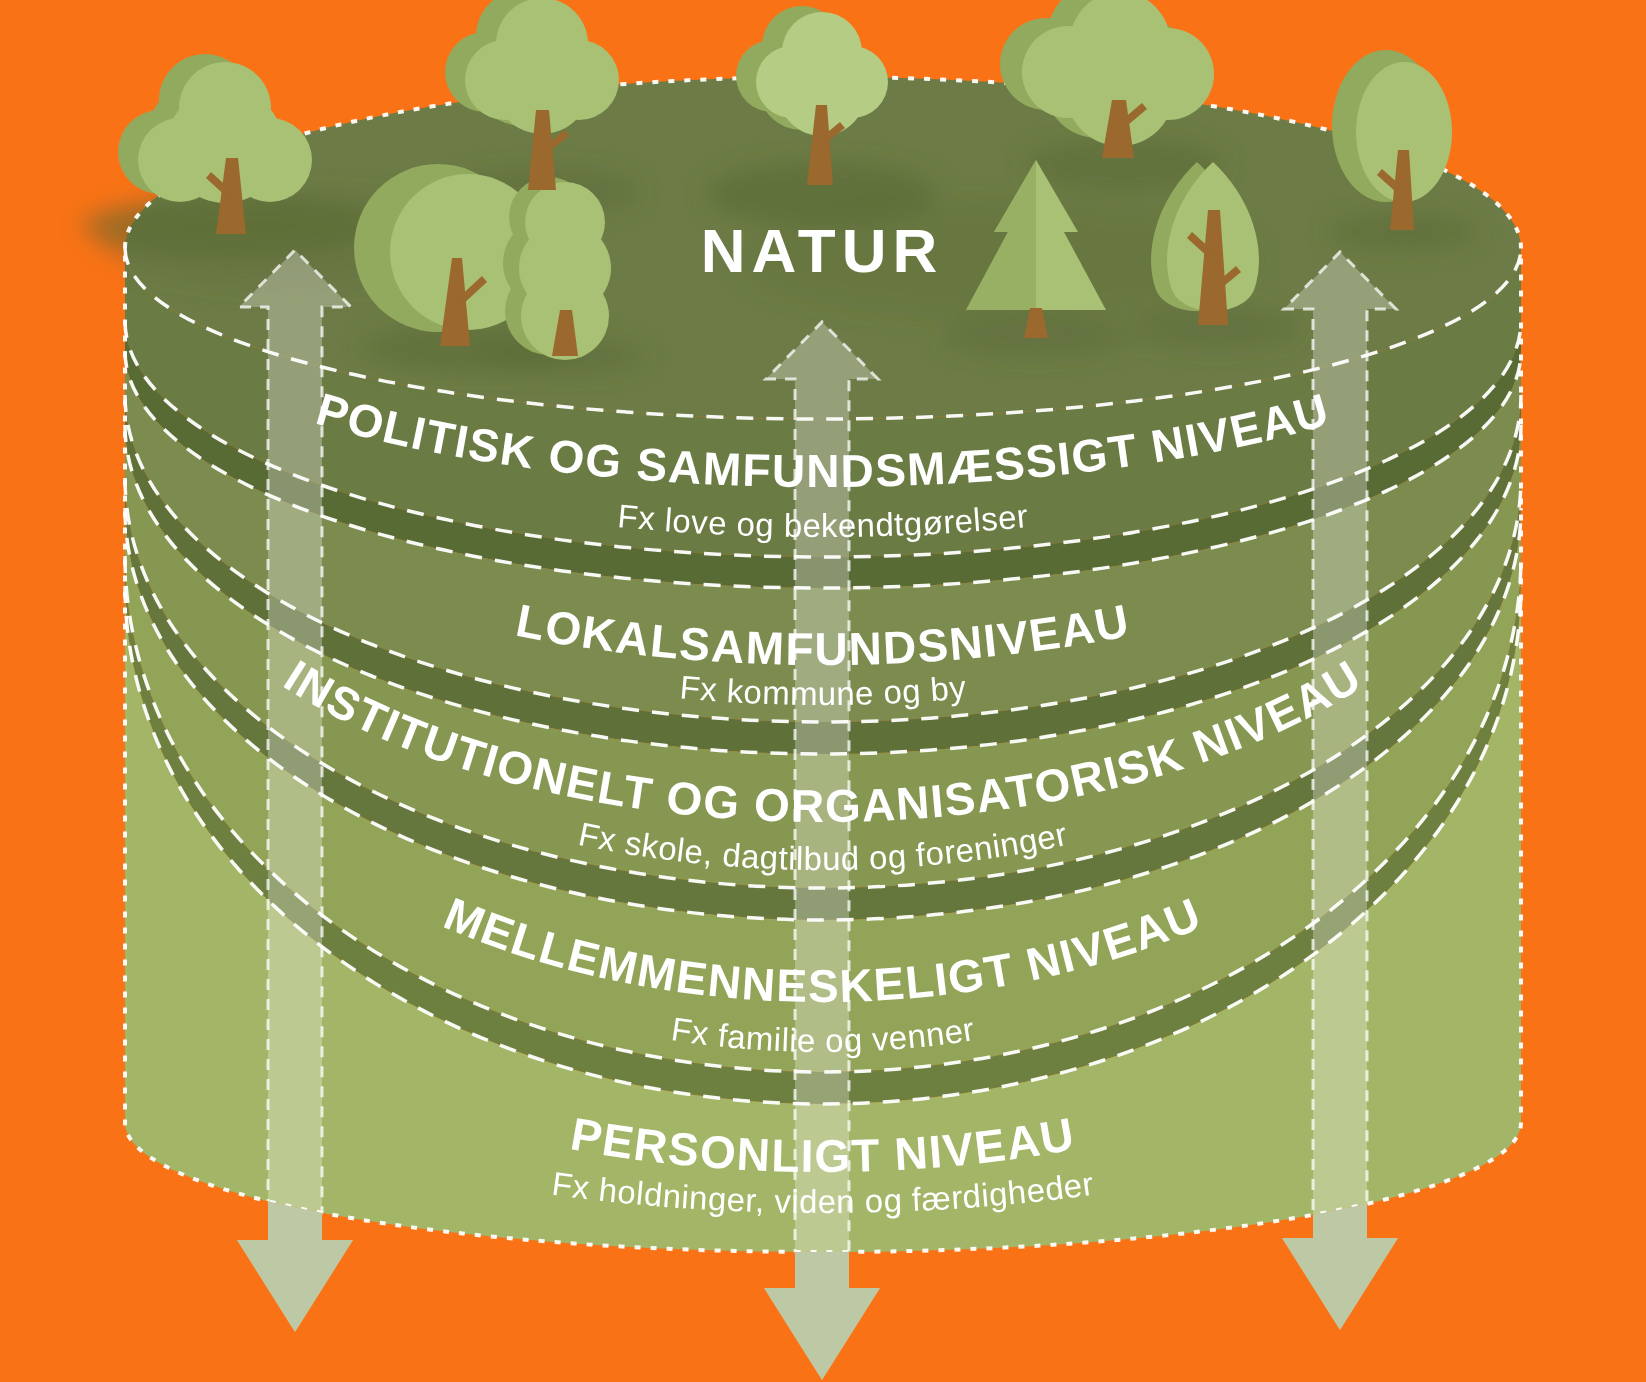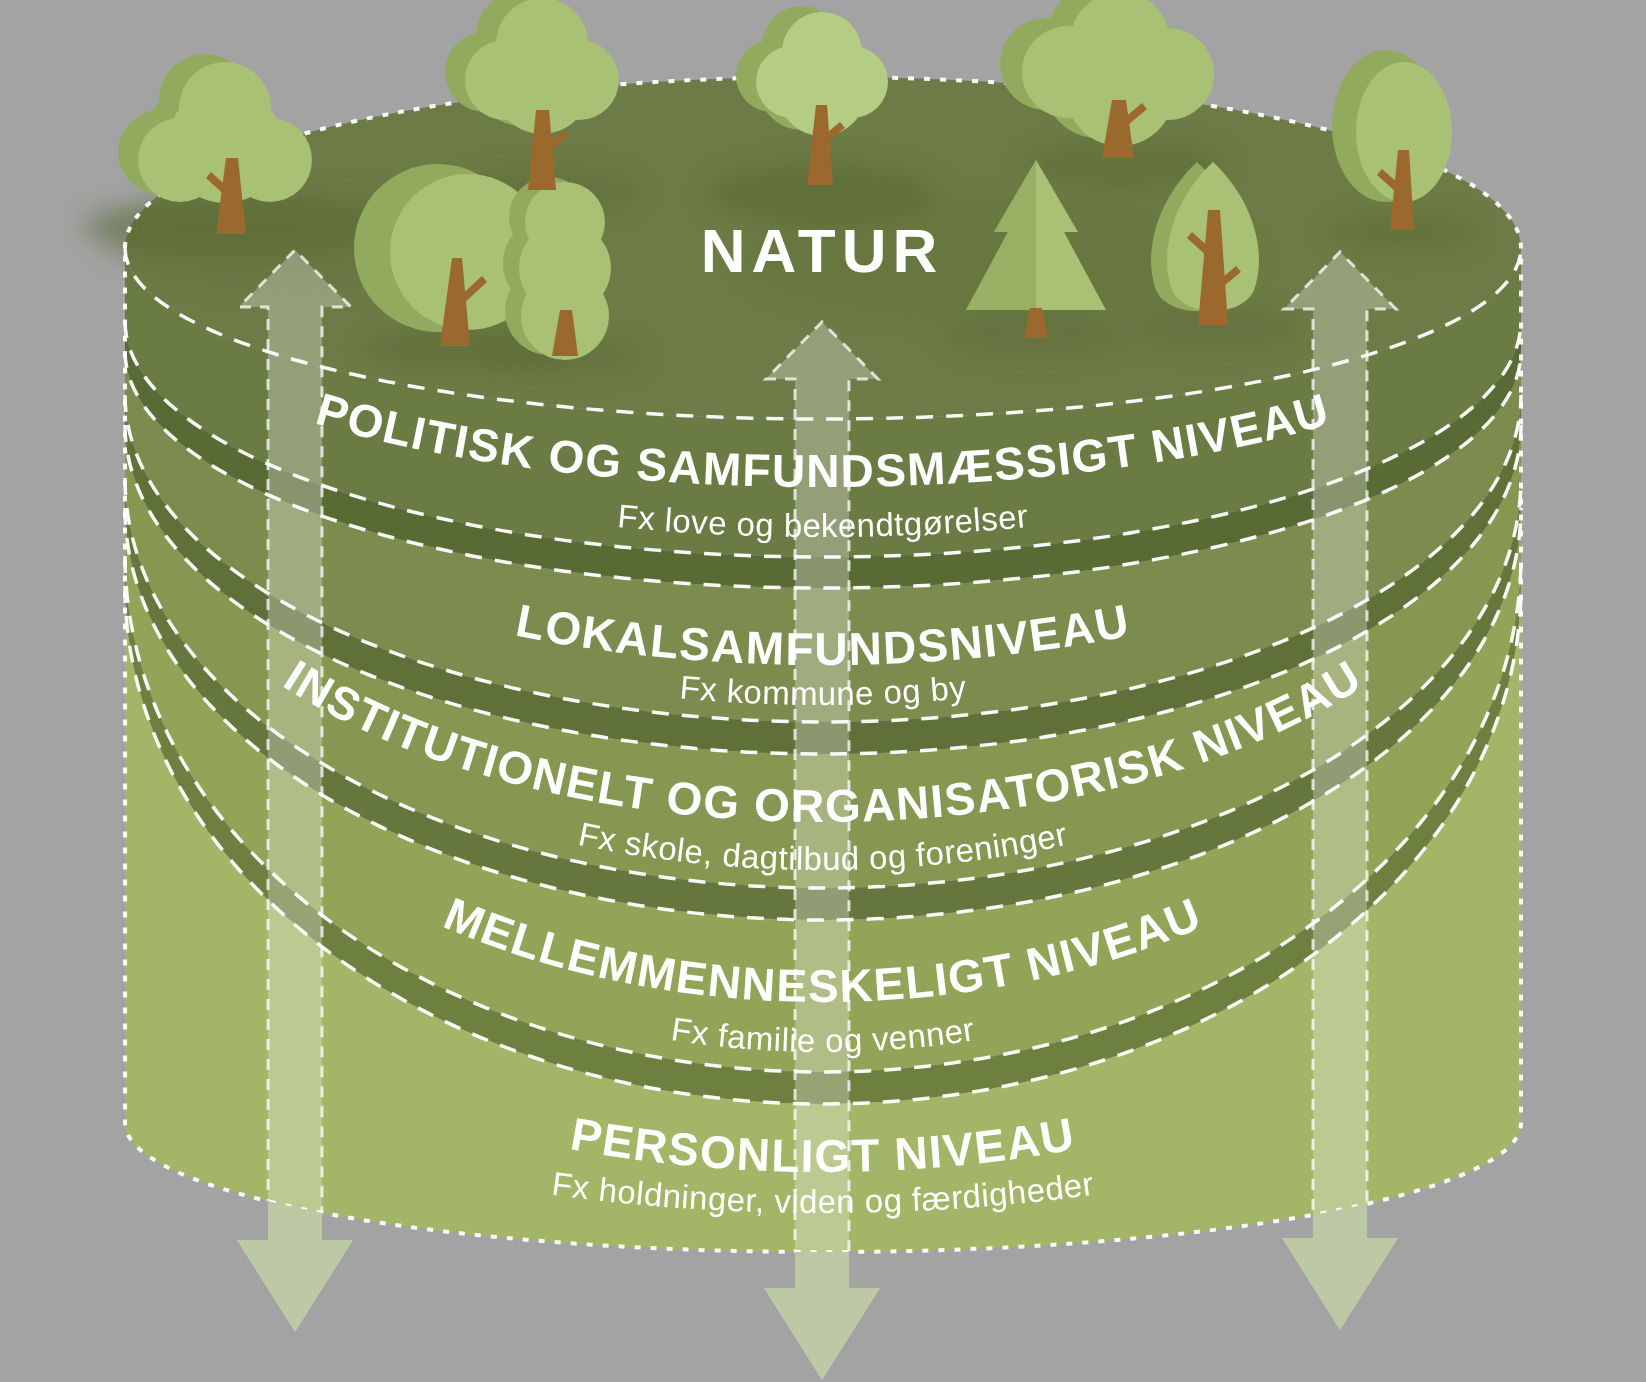--- a/index.html
+++ b/index.html
@@ -1,16 +1,16 @@
 <!DOCTYPE html>
 <html><head>
 <meta charset="utf-8">
 <style>
   html,body{margin:0;padding:0;background:#ffffff;}
-  .stage{width:1646px;height:1382px;position:relative;background:#a3a3a3;overflow:hidden;}
+  .stage{width:1646px;height:1382px;position:relative;background:#f97316;overflow:hidden;}
   svg{display:block;}
   text{font-family:"Liberation Sans","DejaVu Sans",sans-serif;}
   .natur-title{font-size:62px;font-weight:700;letter-spacing:6px;}
   .layer-title{font-size:46px;font-weight:700;letter-spacing:1.5px;}
   .layer-subtitle{font-size:33px;font-weight:400;letter-spacing:0.5px;}
   .dash-arc{fill:none;stroke-width:3.5;stroke-dasharray:17 13;opacity:0.95;}
   .dash-edge{fill:none;stroke-width:4;stroke-dasharray:6 10;opacity:0.95;}
   .arrow-body{fill:rgba(255,255,255,0.28);}
   .arrow-dash{fill:none;stroke:rgba(255,255,255,0.75);stroke-width:3;stroke-dasharray:11 9;}
 </style>

